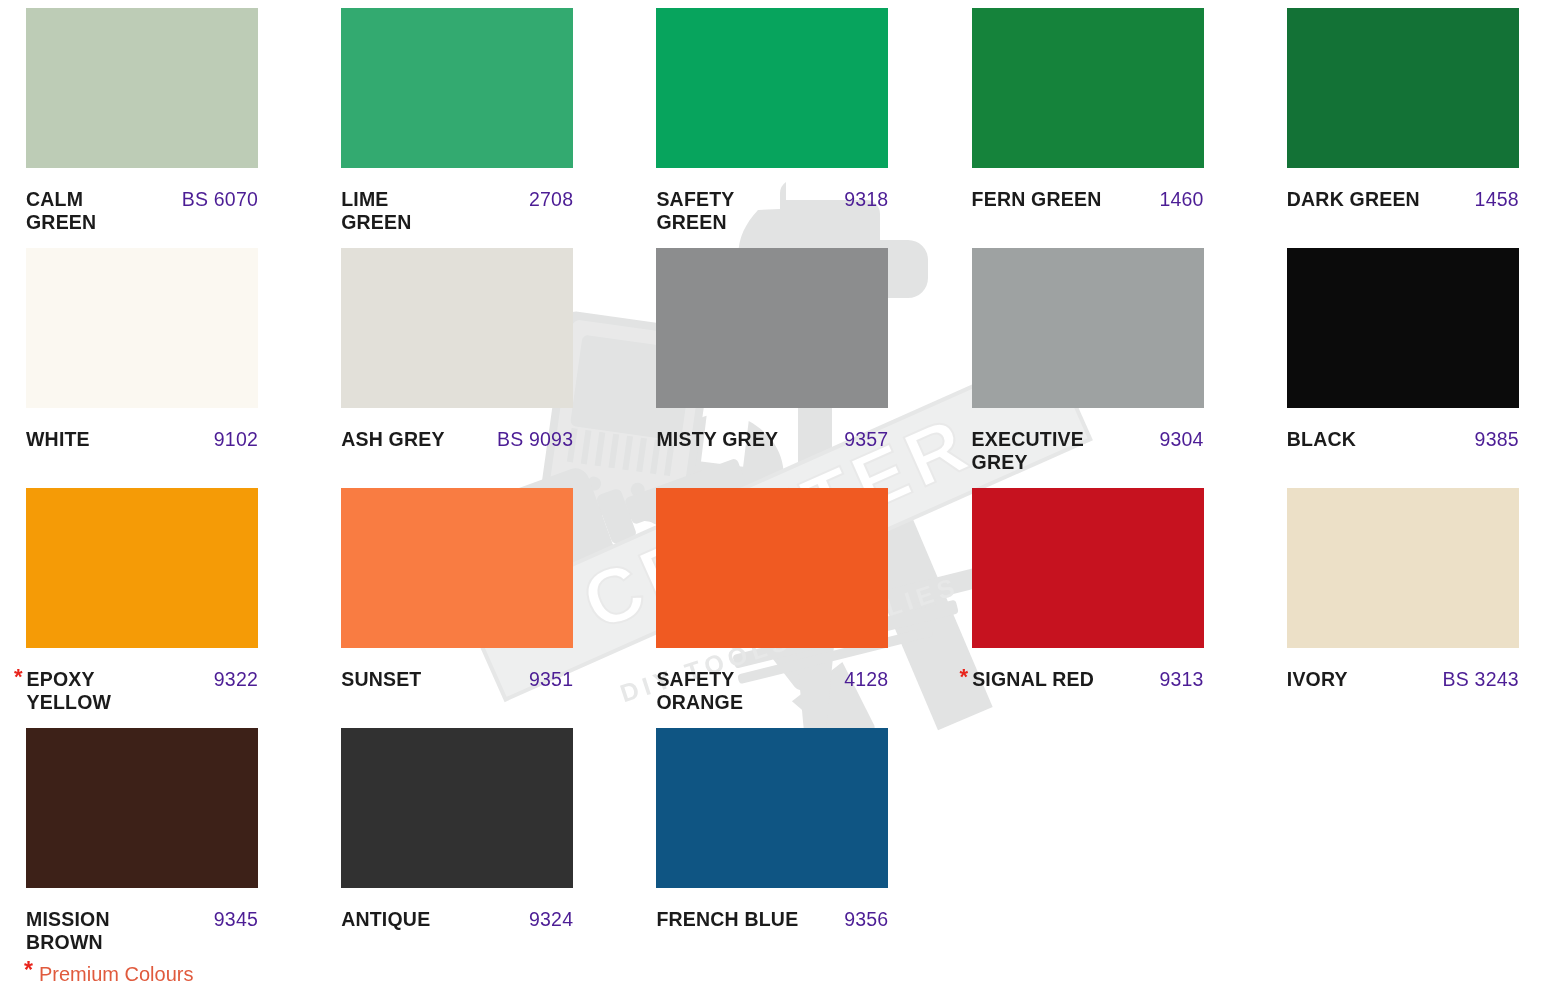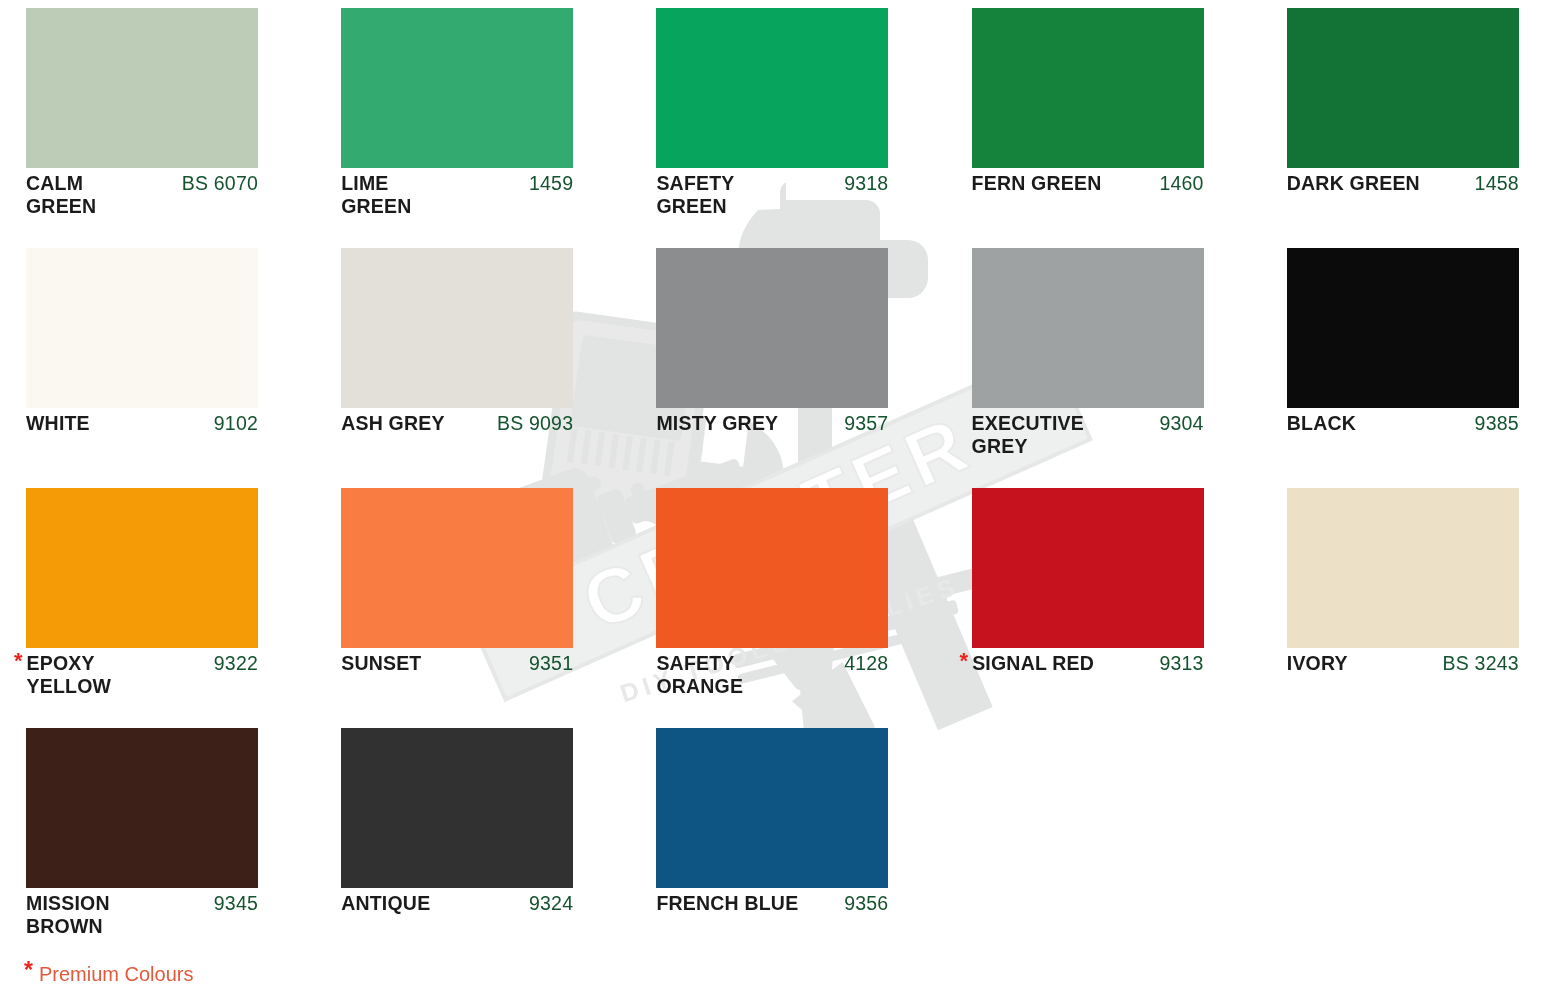--- a/index.html
+++ b/index.html
@@ -42,21 +42,21 @@
   .swatch {
     width: 232px;
     height: 160px;
     box-shadow: 0 0 0 0 rgba(0,0,0,0);
   }
 
   .caption {
     display: flex;
     align-items: flex-start;
     justify-content: space-between;
-    margin-top: 4px;
+    margin-top: 20px;
     width: 232px;
   }
 
   .name-wrap {
     display: flex;
     align-items: flex-start;
     max-width: 150px;
   }
 
   .star {
@@ -75,21 +75,21 @@
     color: #1b1b1b;
     letter-spacing: 0.2px;
     line-height: 23px;
     text-transform: uppercase;
     white-space: pre-line;
   }
 
   .code {
     font-size: 19.5px;
     font-weight: 400;
-    color: #14532d;
+    color: #4c1d95;
     letter-spacing: 0.2px;
     line-height: 23px;
     white-space: nowrap;
     padding-left: 6px;
   }
 
   .footnote {
     position: absolute;
     left: 24px;
     bottom: 14px;
@@ -214,21 +214,21 @@
     </div>
 
     <div class="cell">
       <div class="swatch" style="background-color: rgb(51, 170, 112);"></div>
       <div class="caption">
         <span class="name-wrap">
 
           <span class="name">LIME
 GREEN</span>
         </span>
-        <span class="code">1459</span>
+        <span class="code">2708</span>
       </div>
     </div>
 
     <div class="cell">
       <div class="swatch" style="background-color: rgb(7, 164, 93);"></div>
       <div class="caption">
         <span class="name-wrap">
 
           <span class="name">SAFETY
 GREEN</span>

